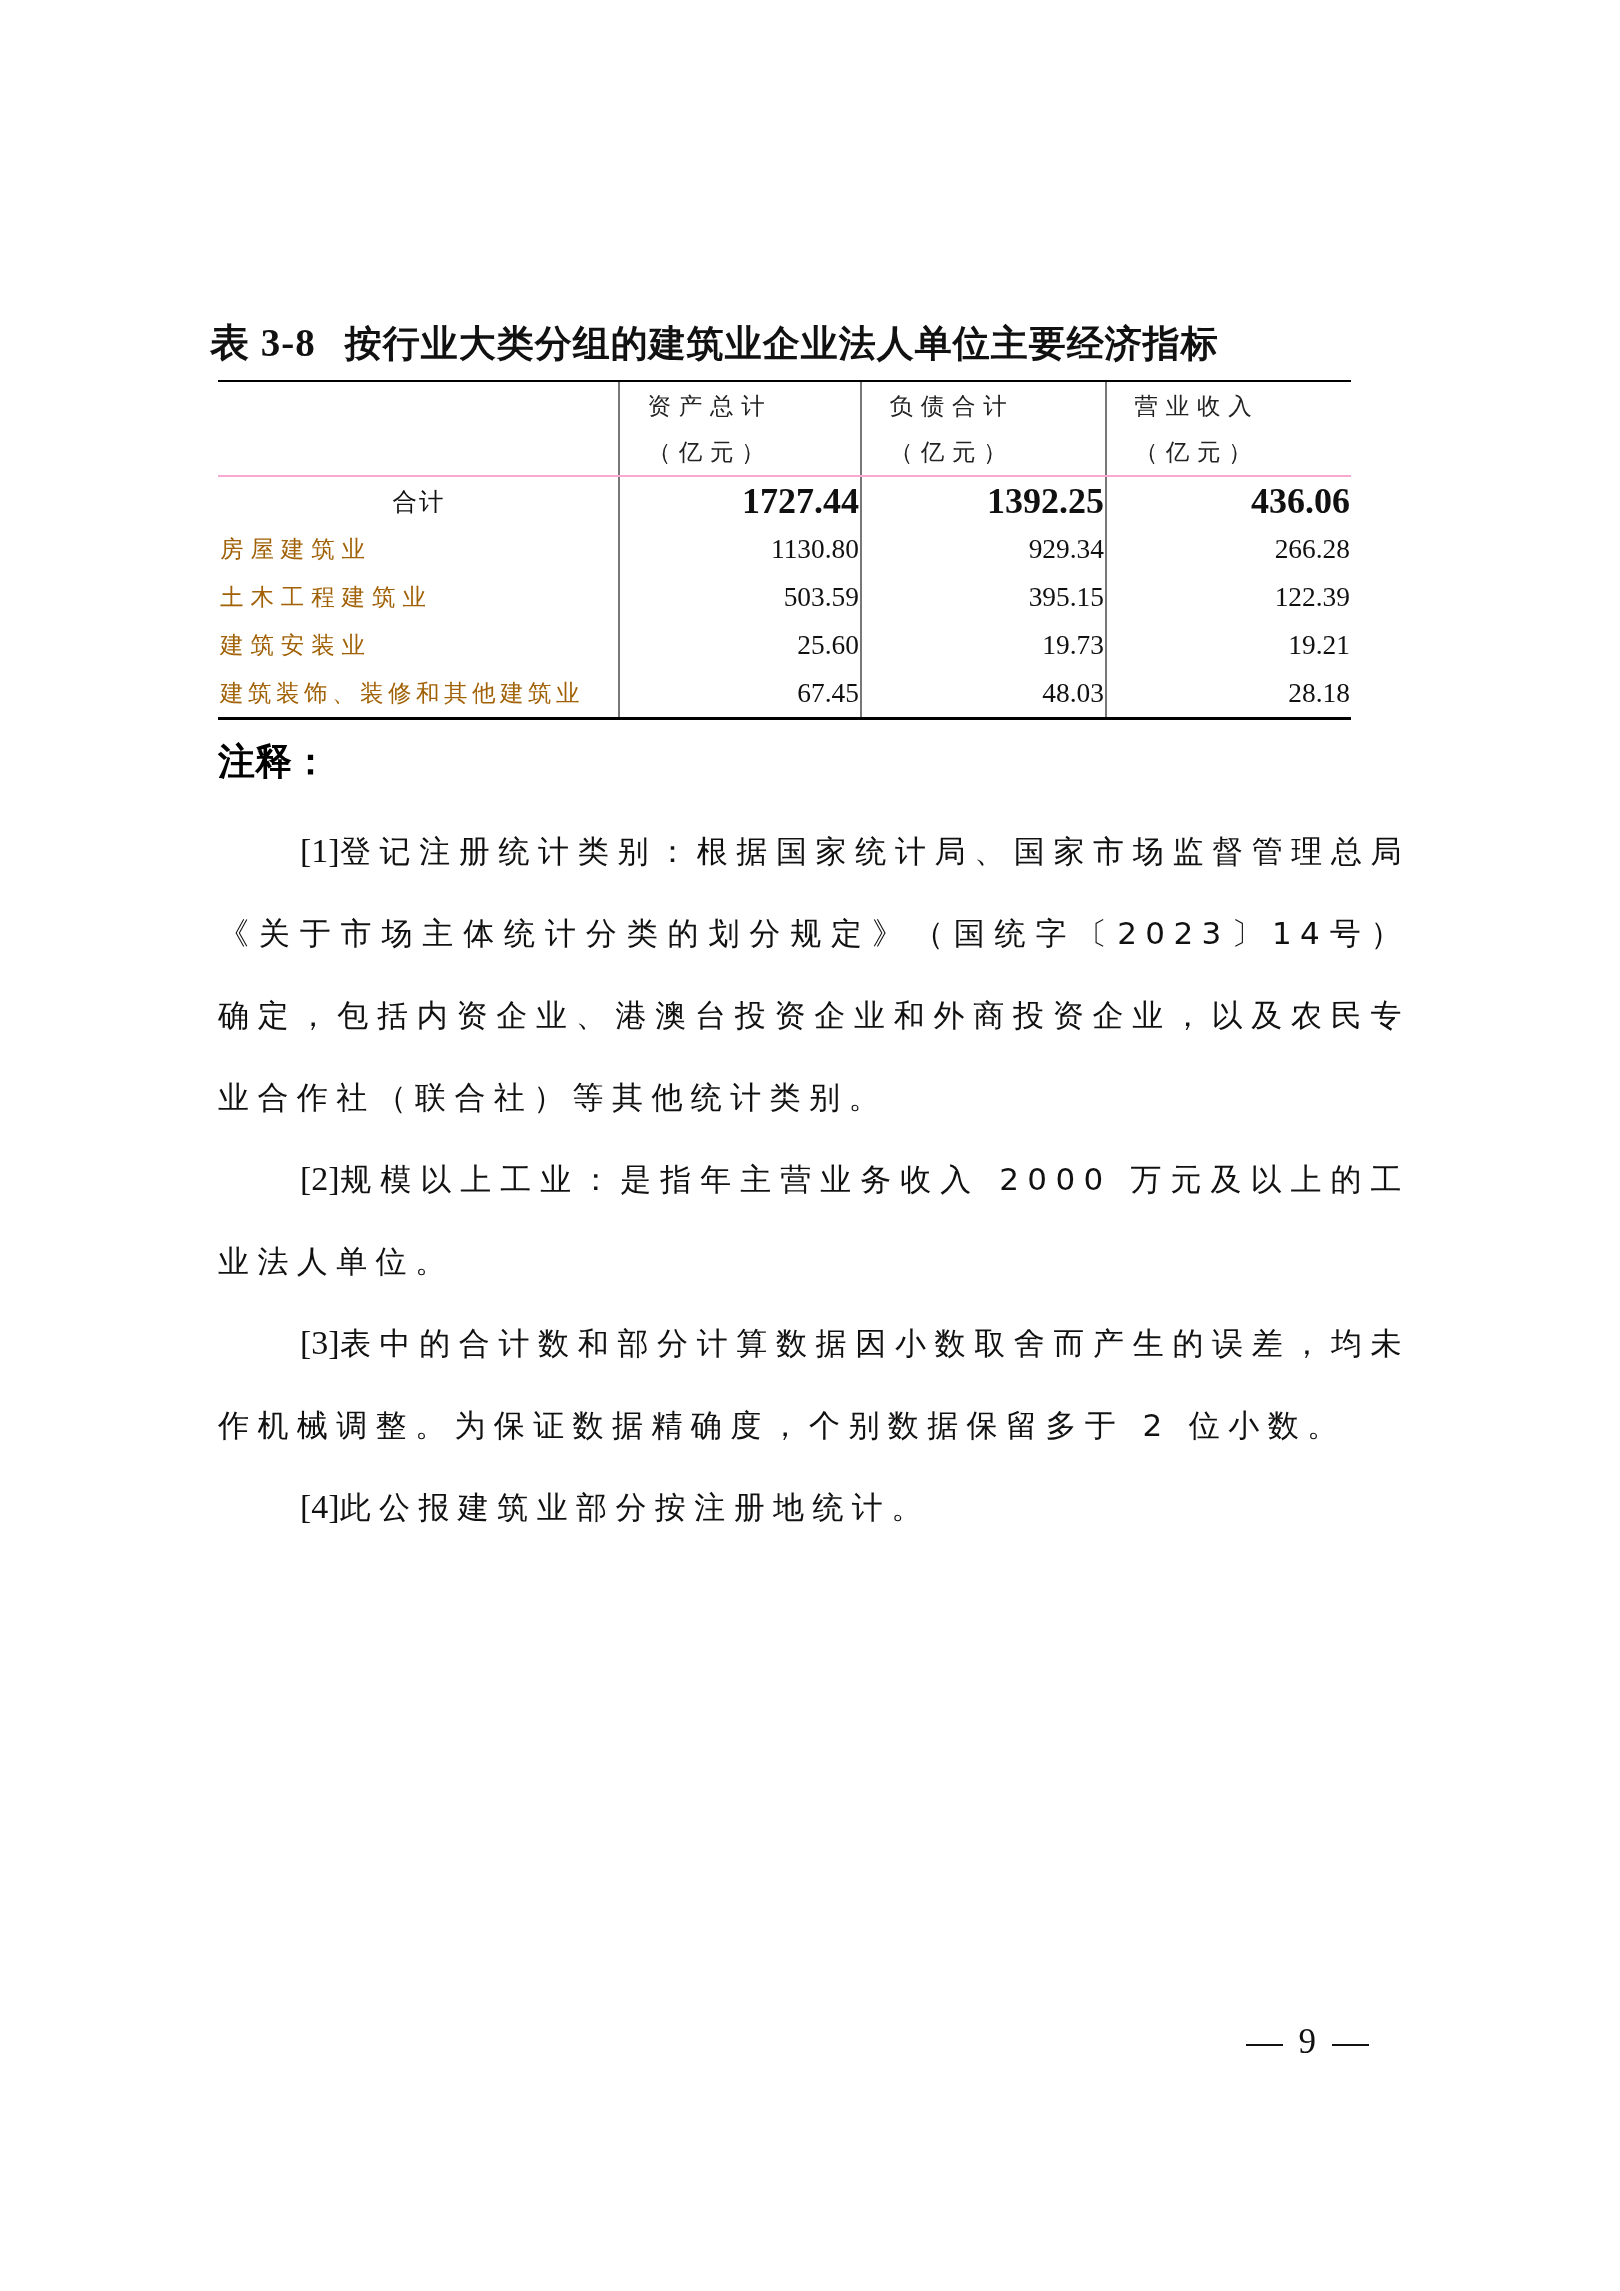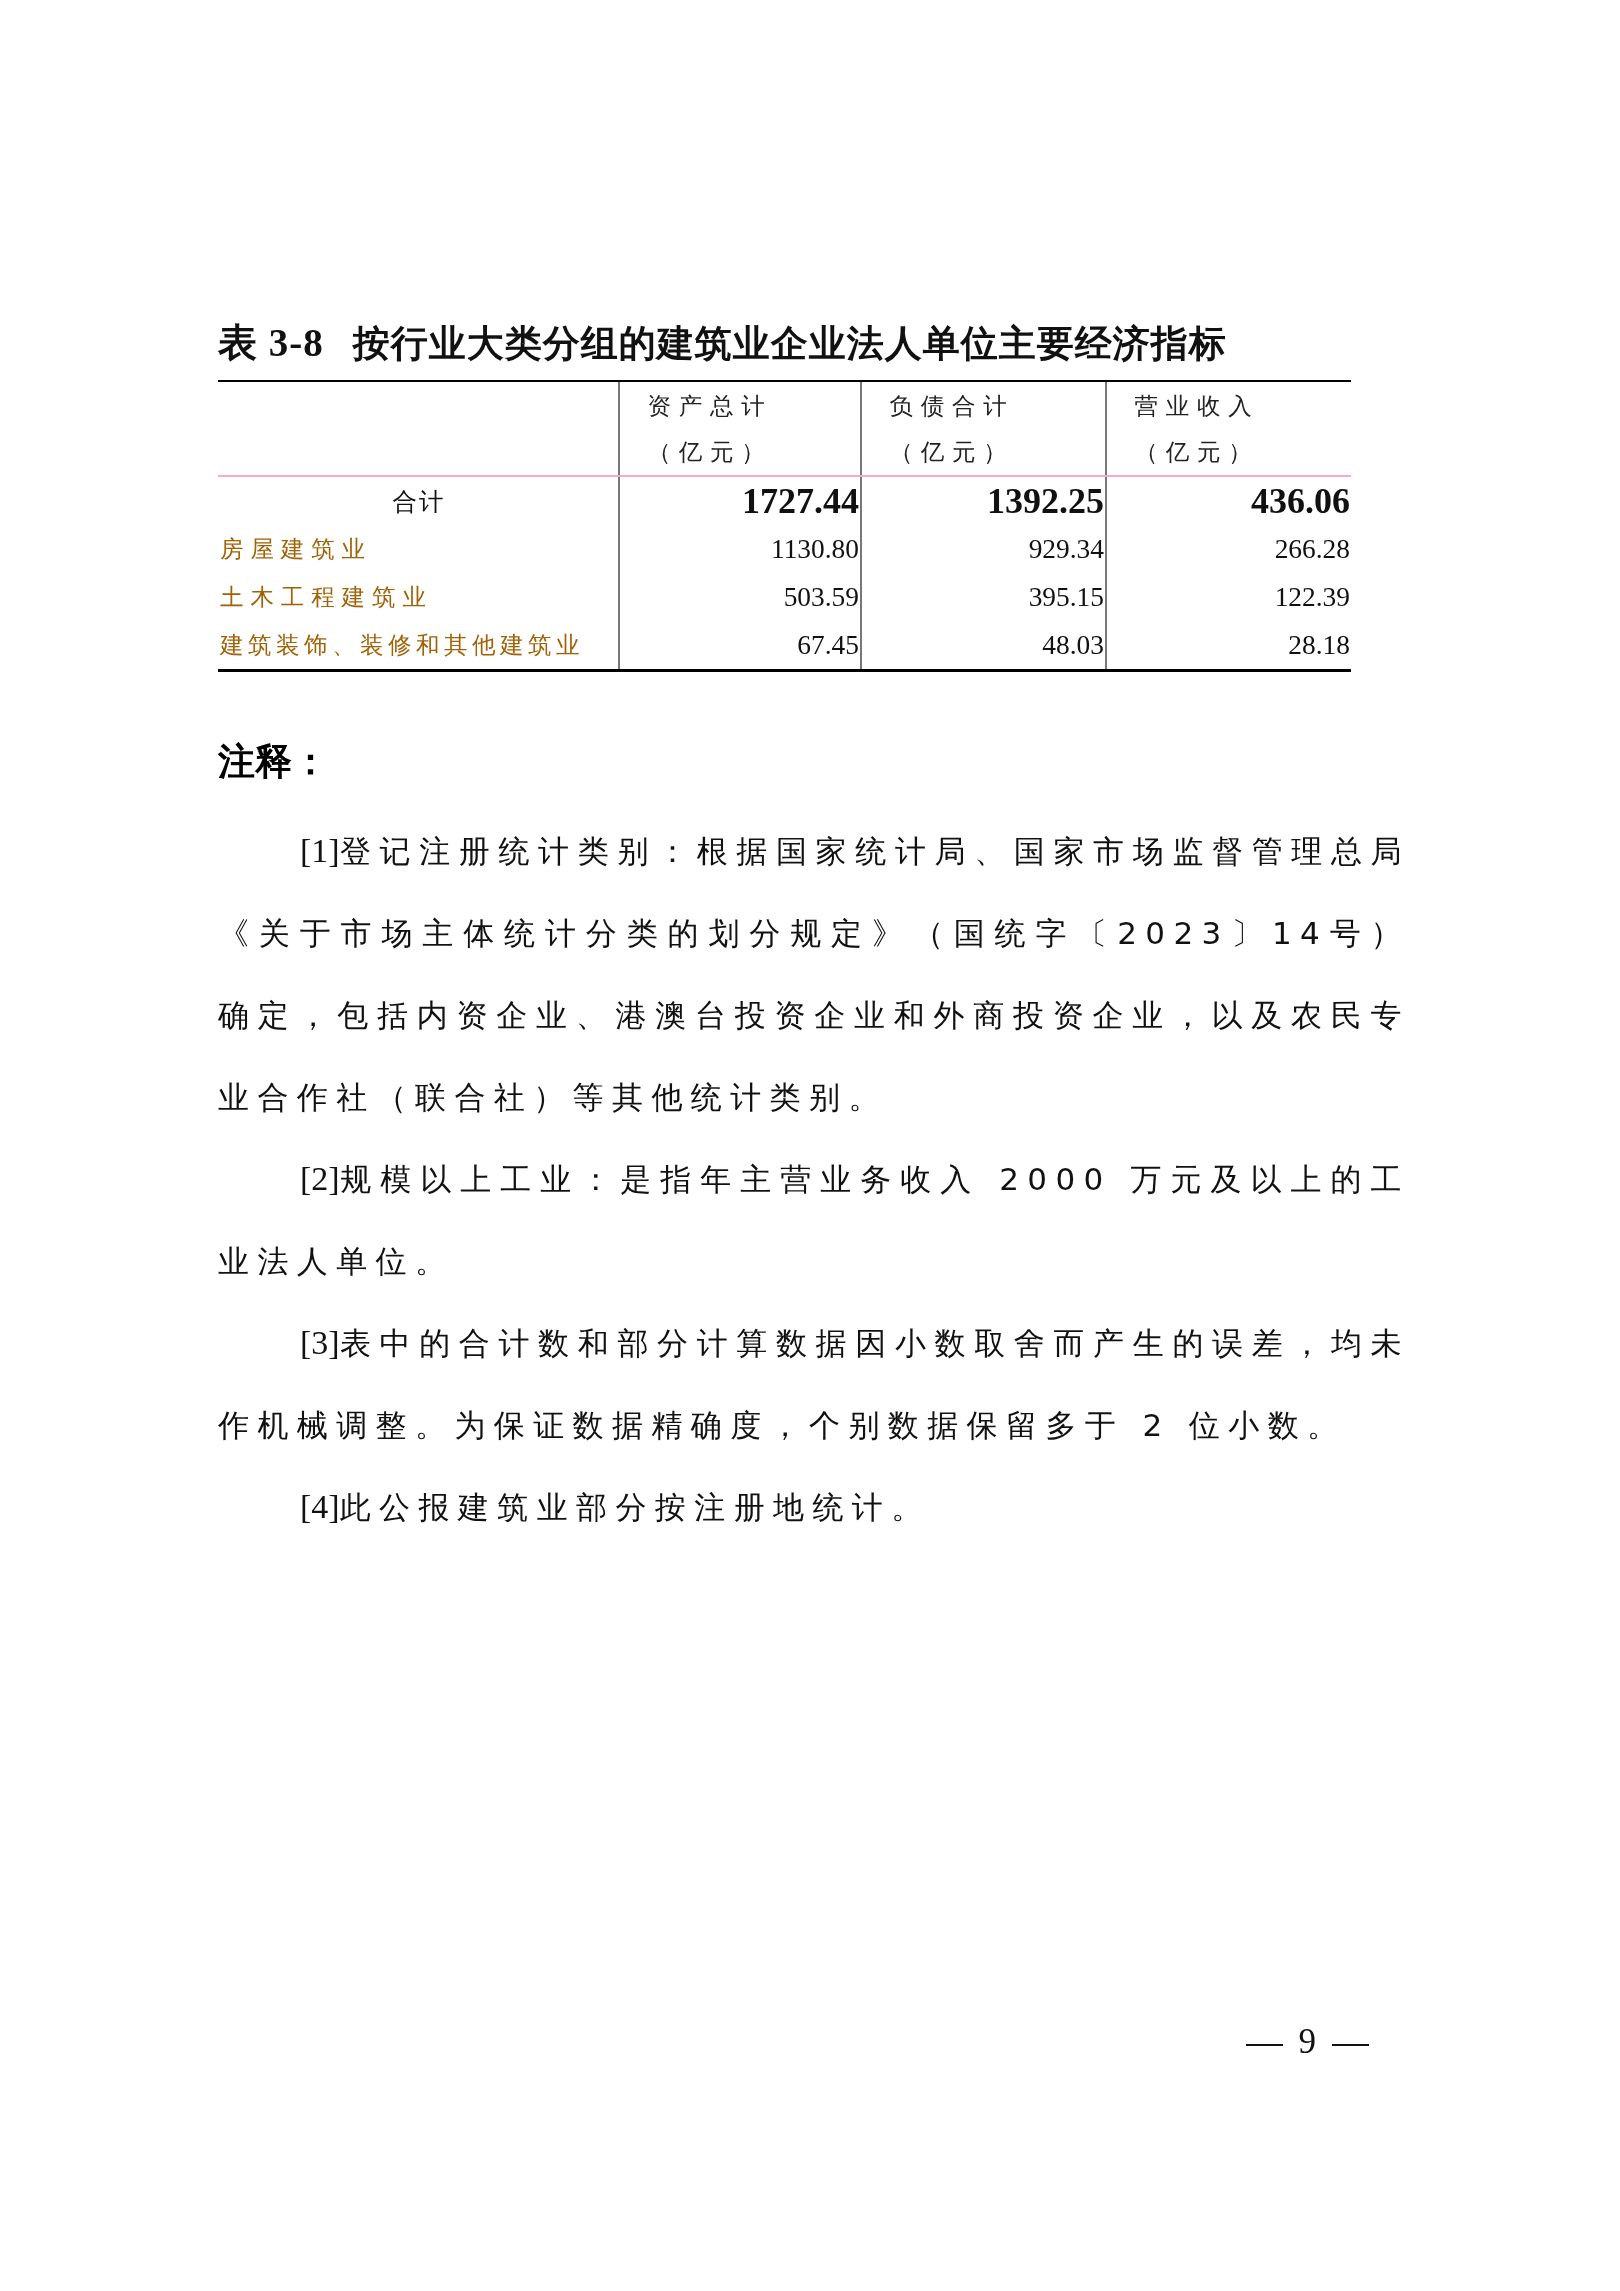--- a/index.html
+++ b/index.html
@@ -1,19 +1,19 @@
 <!DOCTYPE html>
 <html><head>
 <meta charset="utf-8">
 <style>
   html, body { margin: 0; padding: 0; background: #ffffff; }
   body { width: 1620px; height: 2292px; position: relative; overflow: hidden;
          font-family: "DejaVu Serif", "Liberation Serif", serif; color: #111; }
 
-  .table-title { position: absolute; left: 218px; top: 316px; white-space: nowrap;
+  .table-title { position: absolute; left: 210px; top: 316px; white-space: nowrap;
          font-family: "DejaVu Sans", sans-serif; font-weight: bold; font-size: 37px; letter-spacing: 1px; color: #111; }
   .table-title .num { font-family: "Liberation Serif", serif; font-weight: bold; font-size: 39px; margin-right: 29px; }
 
   table.stats { position: absolute; left: 218px; top: 380px; width: 1133px; border-collapse: collapse; table-layout: fixed; }
   table.stats col.c0 { width: 401px; }
   table.stats col.c1 { width: 242px; }
   table.stats col.c2 { width: 245px; }
   table.stats col.c3 { width: 245px; }
   table.stats thead tr:first-child th { border-top: 2.9px solid #000; }
   table.stats thead th { height: 93px; padding: 0; border-bottom: 2px solid #f9a8d4; vertical-align: middle; }
@@ -80,20 +80,26 @@
       <td class="val num-col">929.34</td>
       <td class="val num-col">266.28</td>
     </tr>
     <tr>
       <td class="label">土木工程建筑业</td>
       <td class="val num-col">503.59</td>
       <td class="val num-col">395.15</td>
       <td class="val num-col">122.39</td>
     </tr>
     <tr>
+      <td class="label">建筑安装业</td>
+      <td class="val num-col">25.60</td>
+      <td class="val num-col">19.73</td>
+      <td class="val num-col">19.21</td>
+    </tr>
+    <tr>
       <td class="label" style="letter-spacing:4.5px">建筑装饰、装修和其他建筑业</td>
       <td class="val num-col">67.45</td>
       <td class="val num-col">48.03</td>
       <td class="val num-col">28.18</td>
     </tr>
   </tbody>
 </table>
 
 <div class="notes-title">注释：</div>
 

